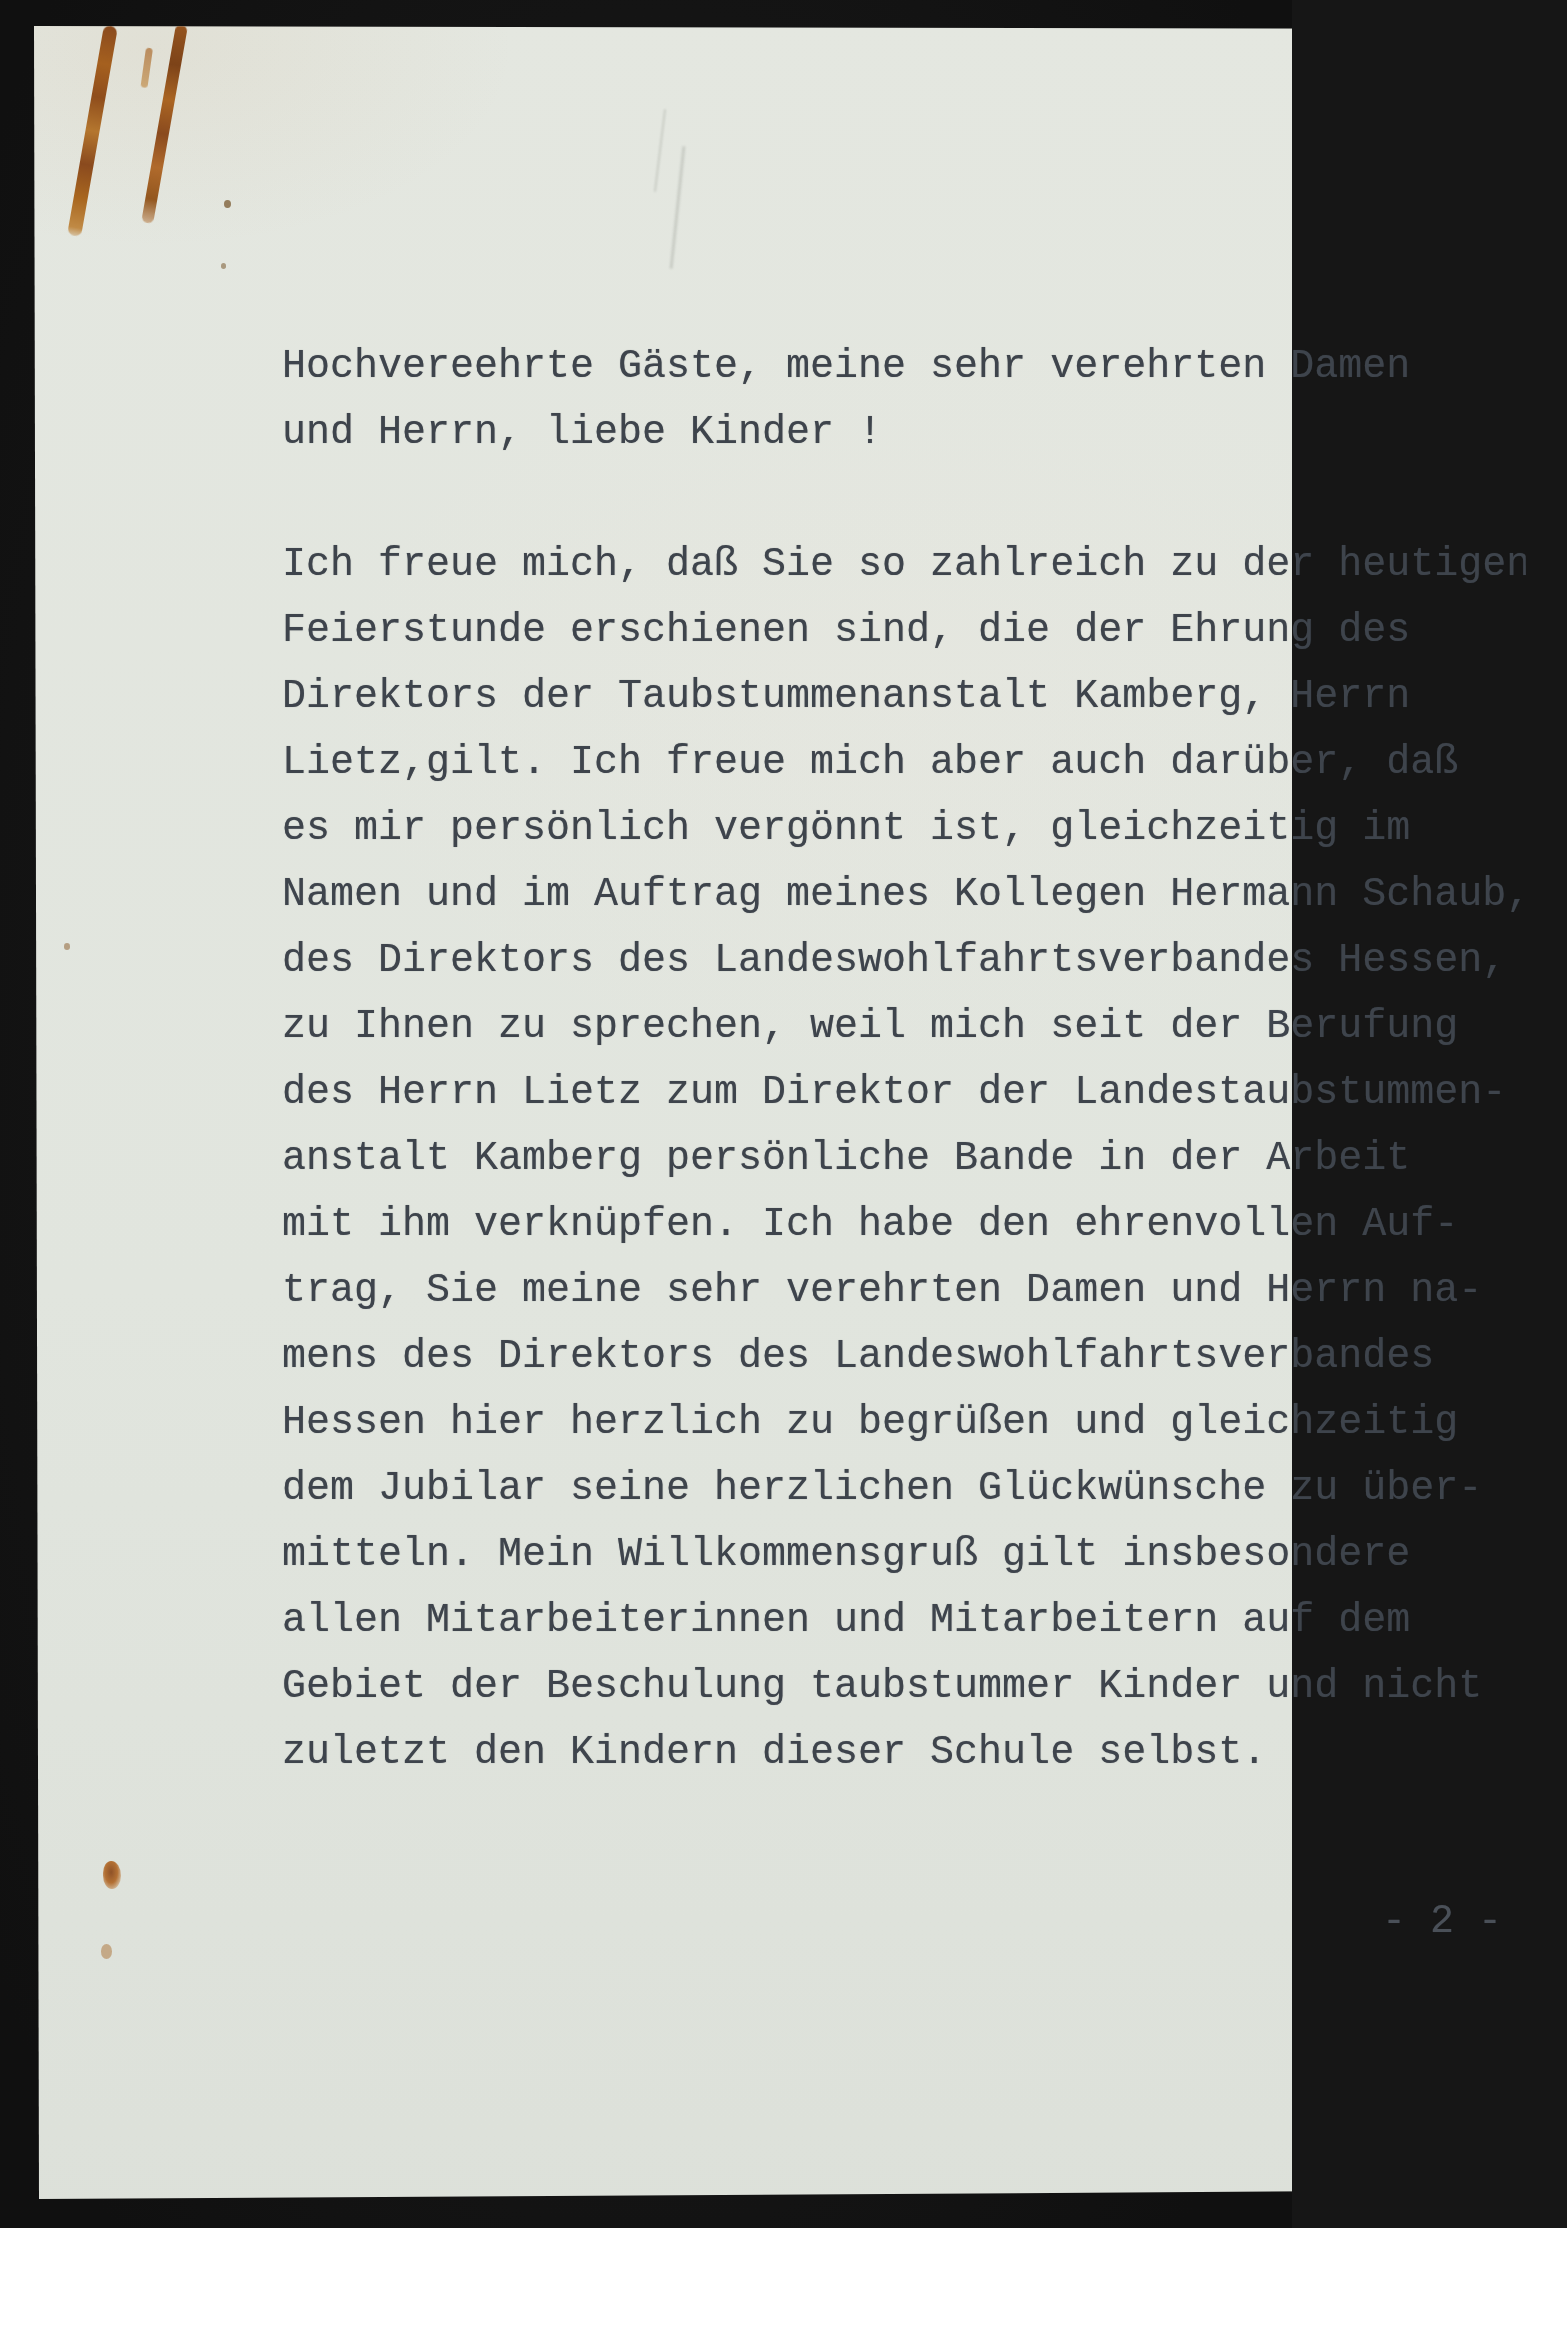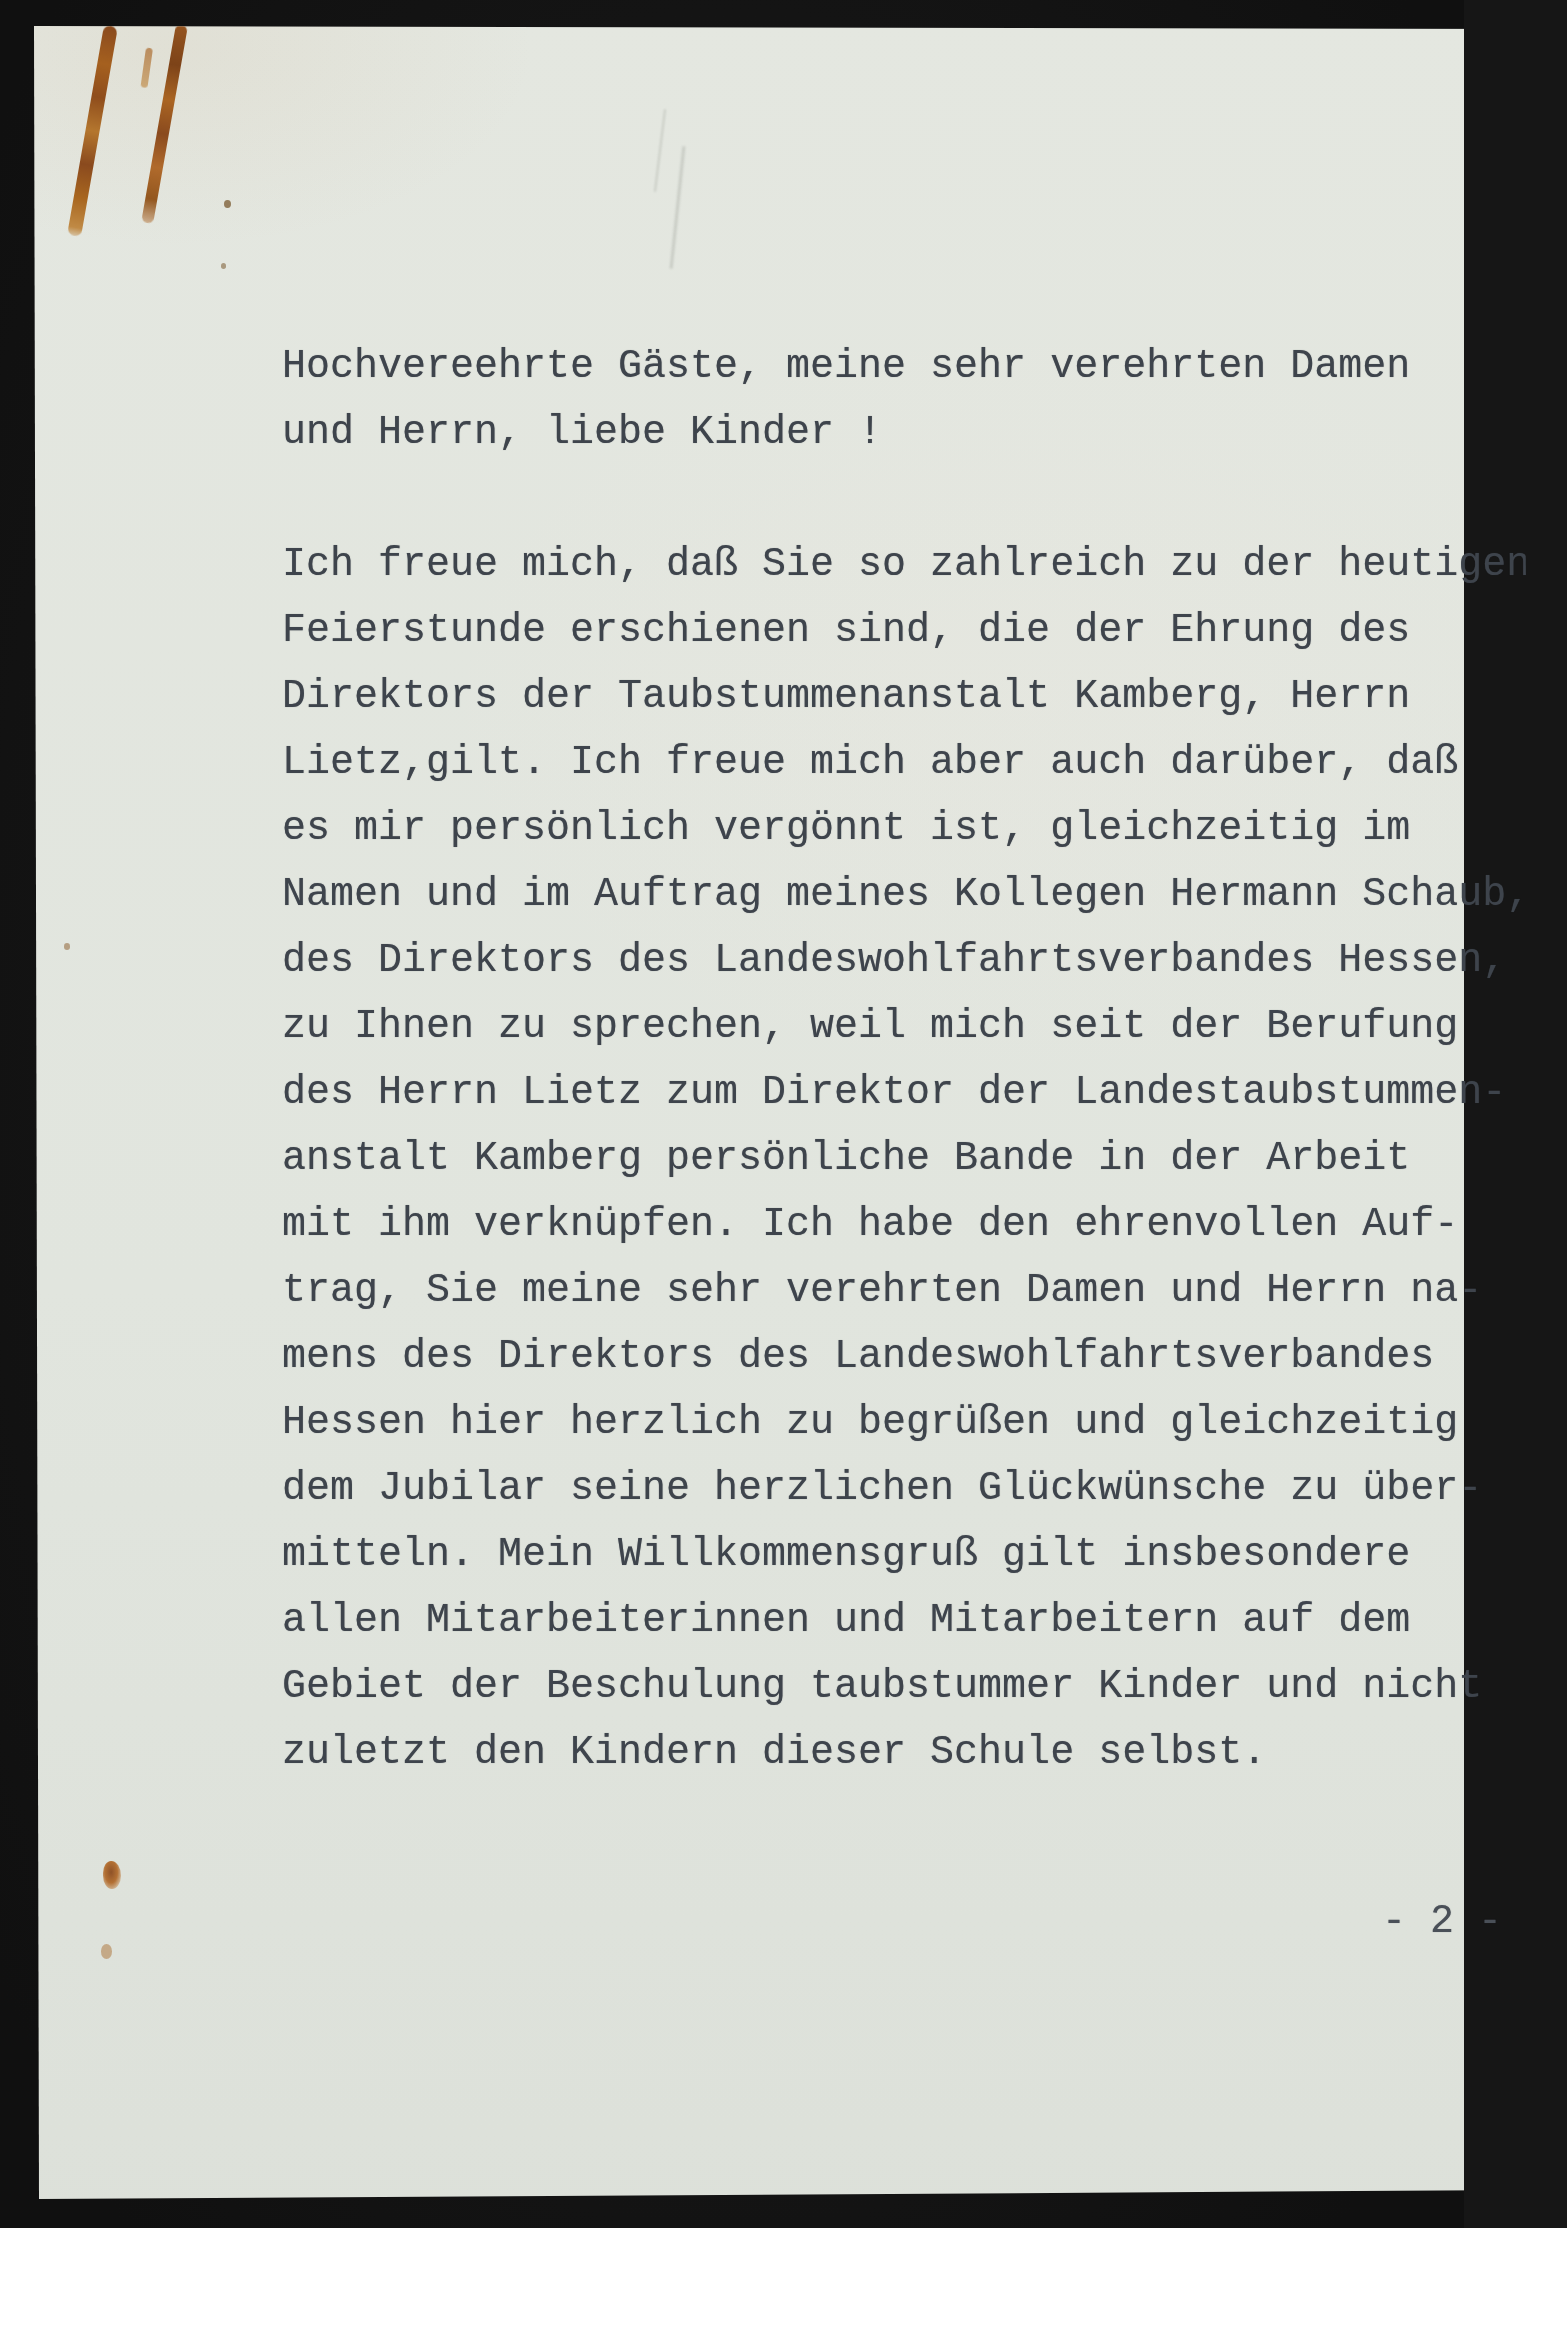--- a/index.html
+++ b/index.html
@@ -7,21 +7,21 @@
     padding: 0;
     width: 1568px;
     height: 2342px;
     background: #161616;
     overflow: hidden;
     font-family: "Liberation Sans", sans-serif;
   }
   .stage {
     position: absolute;
     inset: 0;
-    width: 1464px;
+    width: 1292px;
     height: 2342px;
   }
   
   .scan-bg {
     position: absolute;
     inset: 0;
     background:
       radial-gradient(ellipse at 50% 45%, rgba(60,60,60,0.10), rgba(0,0,0,0.35) 90%),
       #181818;
   }

